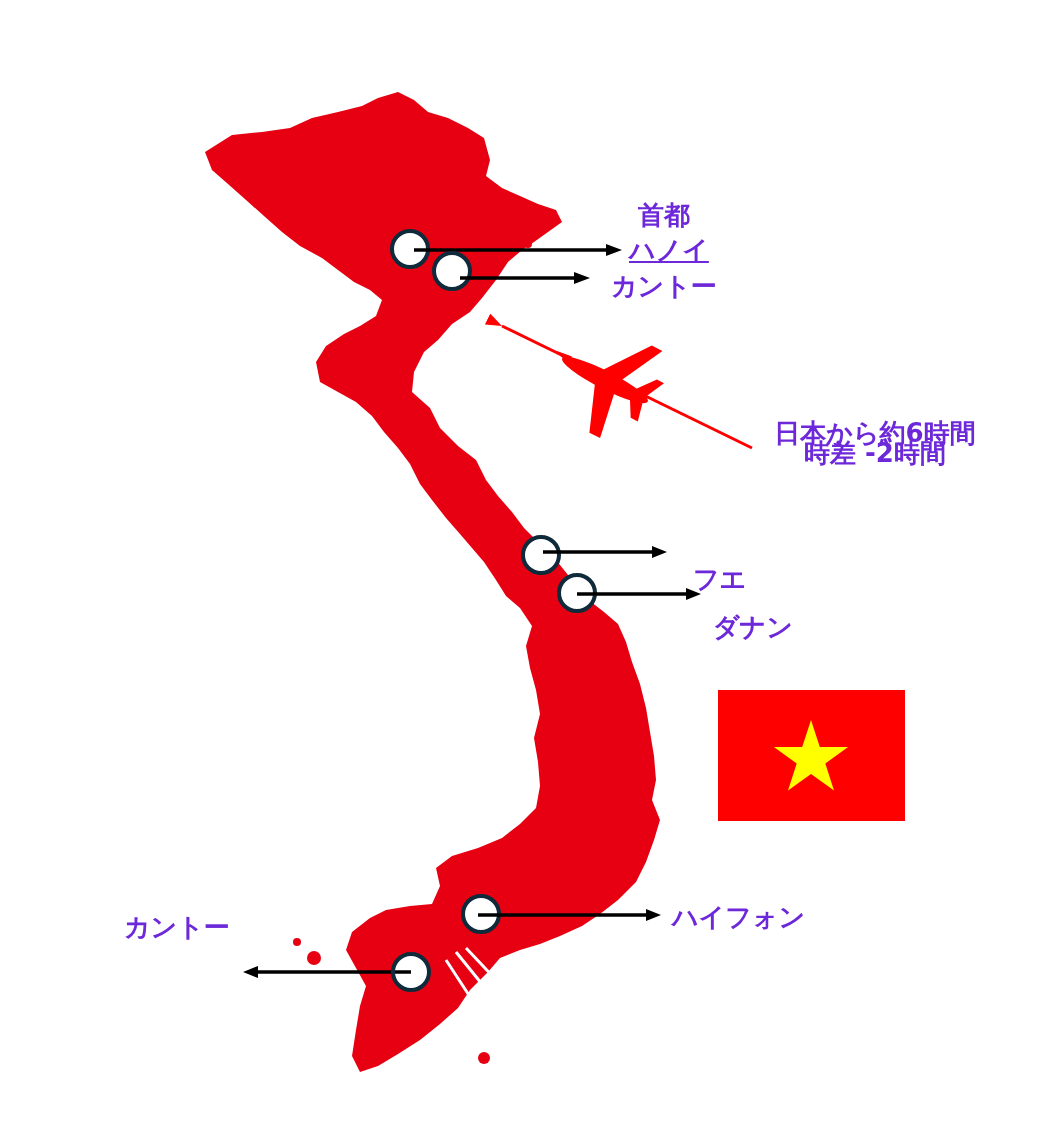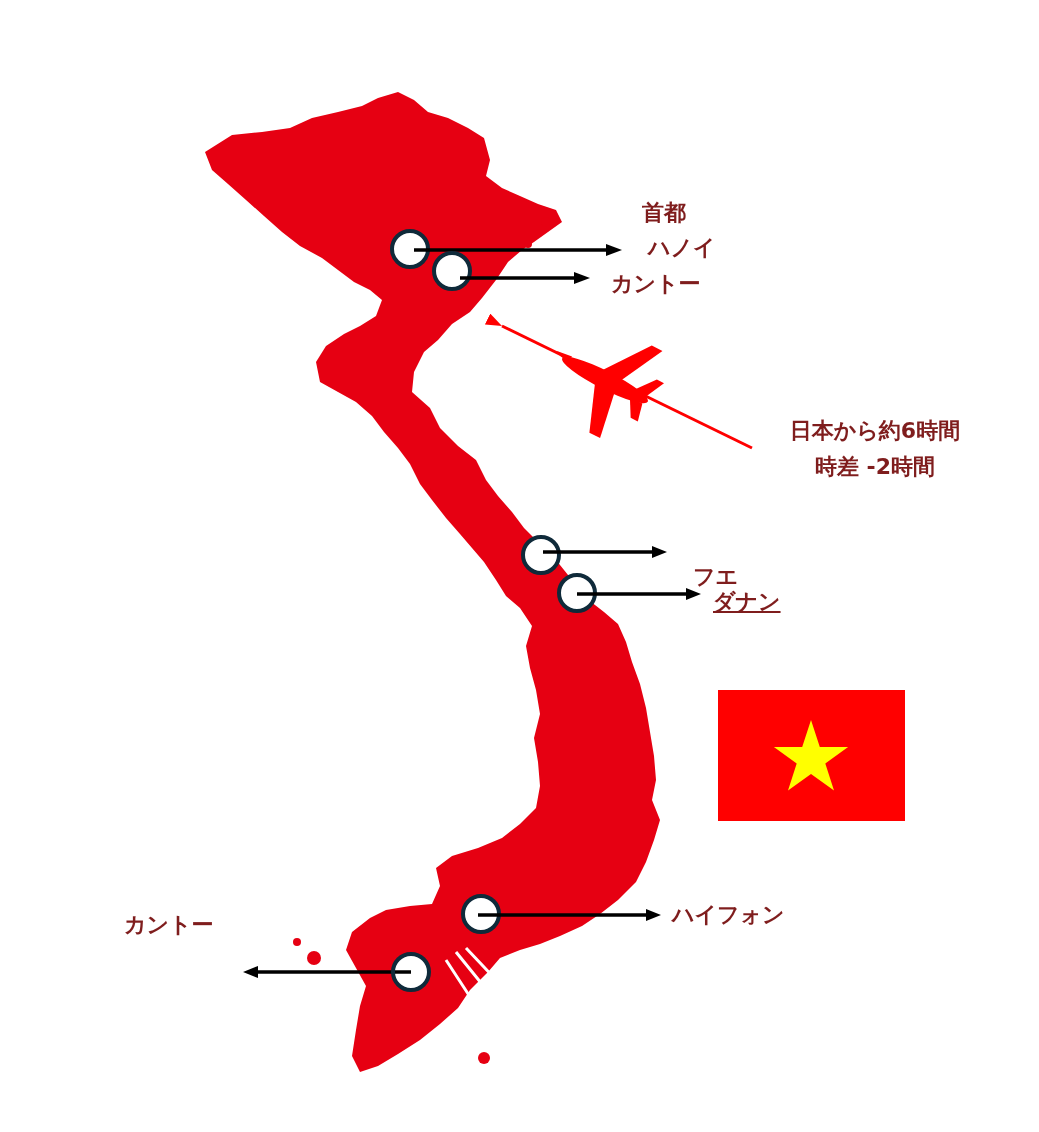--- a/index.html
+++ b/index.html
@@ -1,19 +1,19 @@
 <!DOCTYPE html>
 <html><head>
 <meta charset="utf-8">
 <style>
   html, body { margin: 0; padding: 0; background: #ffffff; }
   body { width: 1039px; height: 1132px; position: relative; overflow: hidden;
          font-family: "DejaVu Sans", "Liberation Sans", sans-serif; }
   .map-svg { position: absolute; left: 0; top: 0; width: 1039px; height: 1132px; }
-  .label { position: absolute; color: #7f1d1d; font-weight: bold; font-size: 22px;
+  .label { position: absolute; color: #6d28d9; font-weight: bold; font-size: 26px;
            white-space: nowrap; line-height: 1.2; }
   .label.center { text-align: center; }
   .flag { position: absolute; left: 718px; top: 690px; width: 187px; height: 131px;
           background: #ff0000; }
   .flag svg { position: absolute; left: 0; top: 0; }
 </style>
 </head>
 <body>
 
 <svg class="map-svg" viewBox="0 0 1039 1132" xmlns="http://www.w3.org/2000/svg">
@@ -88,27 +88,27 @@
   </g>
   <g>
     <line x1="410" y1="972" x2="254" y2="972" stroke="#000" stroke-width="3.5"></line>
     <polygon points="258,966 243,972 258,978" fill="#000"></polygon>
     <circle cx="411" cy="972" r="18" fill="#ffffff" stroke="#0f2a3a" stroke-width="4"></circle>
     <line x1="411" y1="972" x2="395" y2="972" stroke="#000" stroke-width="3.5"></line>
   </g>
 </svg>
 
 <div class="label center" style="left:624px; top:200px; width:80px;">首都</div>
-<div class="label" style="left:648px; top:235px;">ハノイ</div>
+<div class="label" style="left:629px; top:235px;text-decoration:underline;">ハノイ</div>
 <div class="label" style="left:611px; top:271px;">カントー</div>
 <div class="label" style="left:693px; top:564px;">フエ</div>
-<div class="label" style="left:713px; top:589px;text-decoration:underline;">ダナン</div>
+<div class="label" style="left:713px; top:612px;">ダナン</div>
 <div class="label" style="left:672px; top:902px;">ハイフォン</div>
 <div class="label" style="left:124px; top:912px;">カントー</div>
 
 <div class="label center" style="left:760px; top:418px; width:230px;">日本から約6時間</div>
-<div class="label center" style="left:760px; top:454px; width:230px;">時差 -2時間</div>
+<div class="label center" style="left:760px; top:438px; width:230px;">時差 -2時間</div>
 
 <div class="flag">
   <svg width="187" height="131" viewBox="0 0 187 131">
     <polygon fill="#ffff00" points="93,30 101.8,56.9 130.1,57 107.3,73.6 116,100.5 93,84 70,100.5 78.7,73.6 55.9,57 84.2,56.9"></polygon>
   </svg>
 </div>
 
 </body></html>

